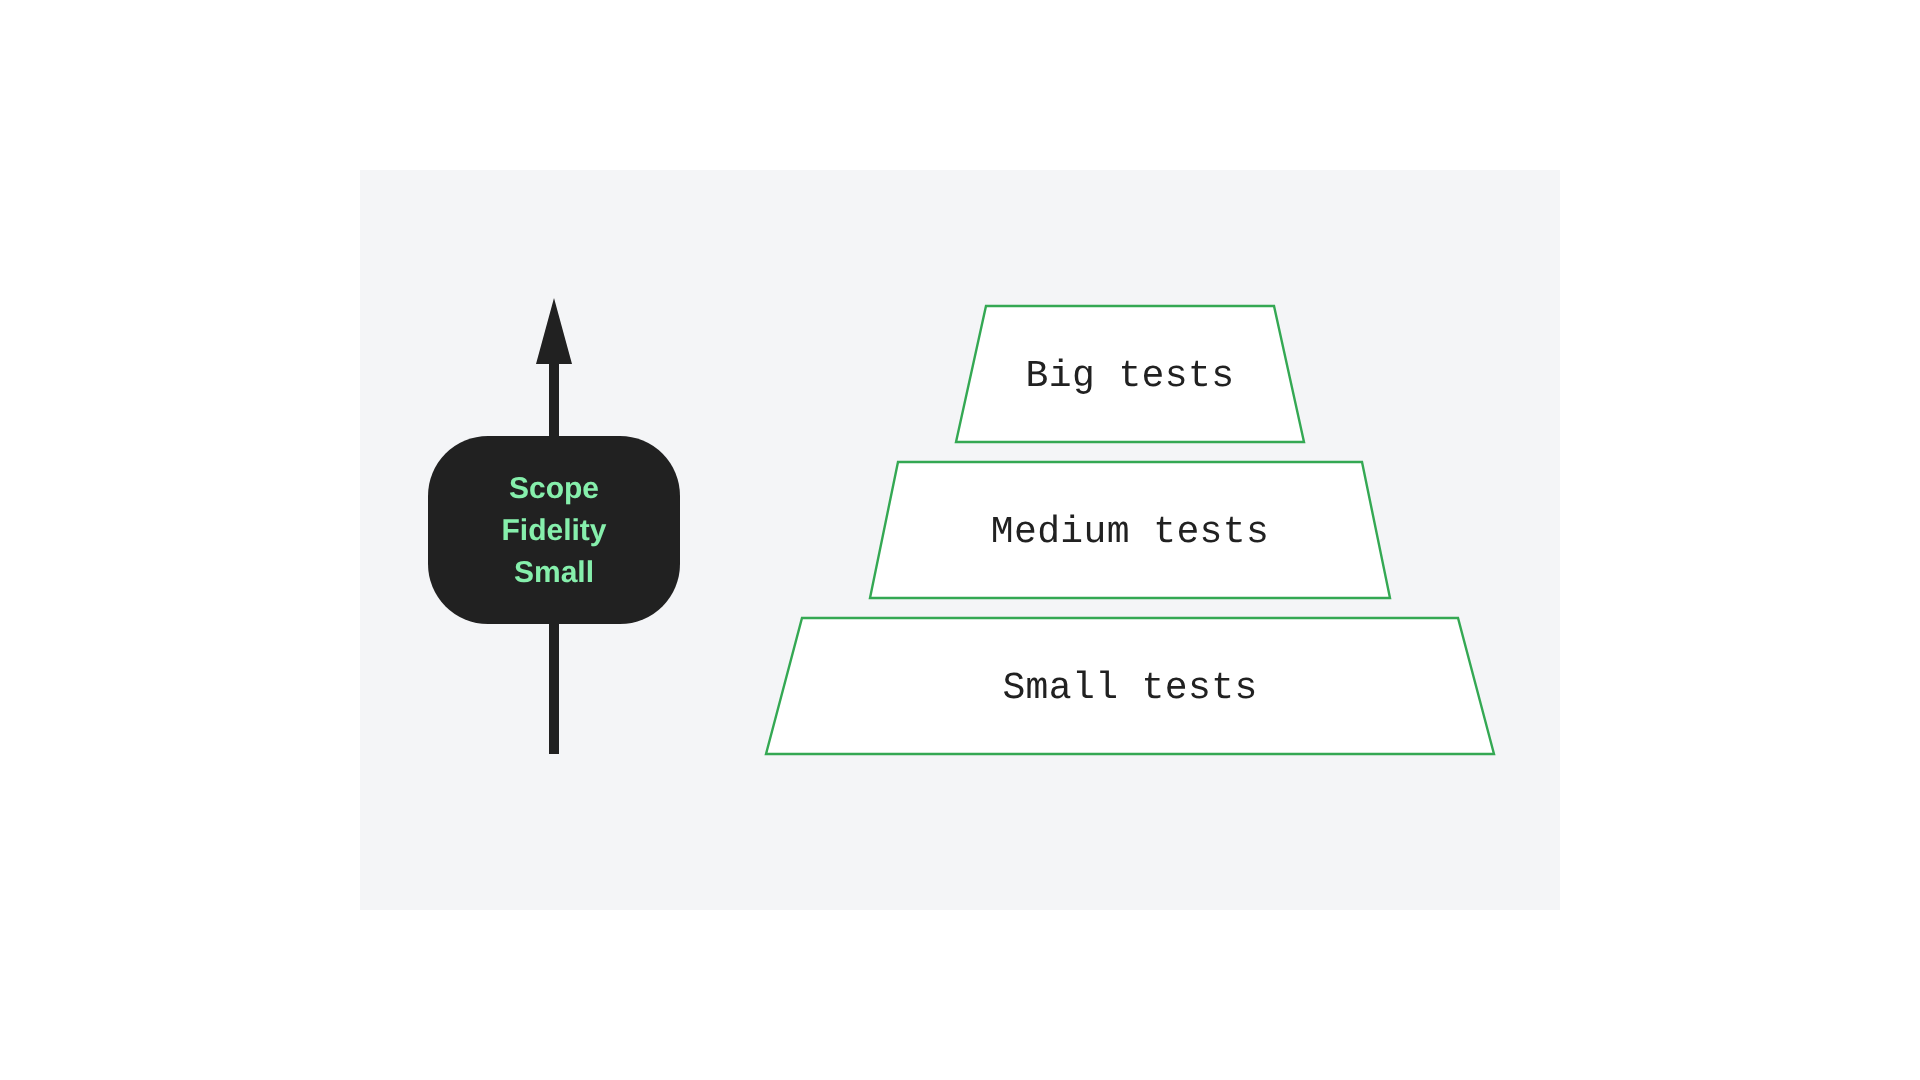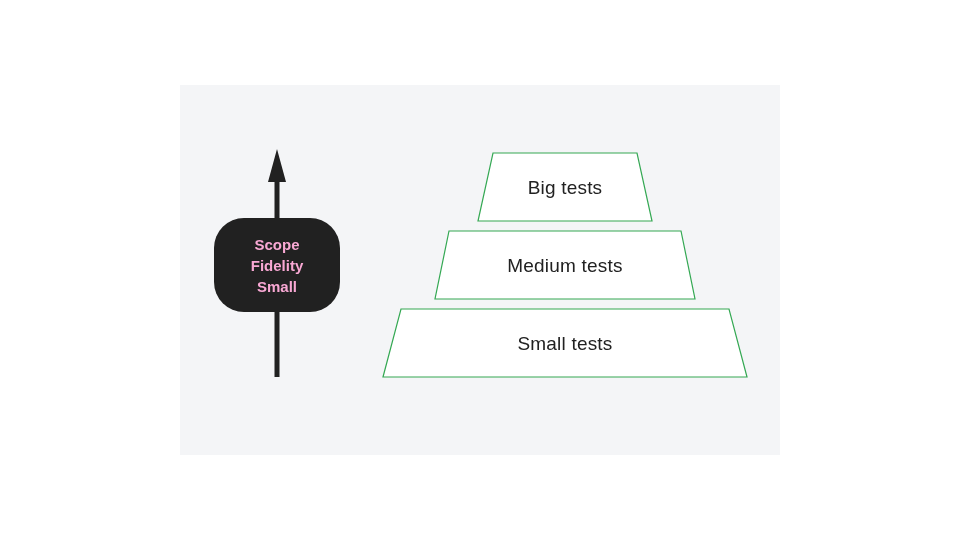--- a/index.html
+++ b/index.html
@@ -32,37 +32,38 @@
     display: block;
   }
   .axis-card {
     position: absolute;
     left: 34px;
     top: 133px;
     width: 126px;
     height: 94px;
     background: #212121;
     border-radius: 30px;
-    color: #f9a8d4;
+    color: #86efac;
     display: flex;
     flex-direction: column;
     align-items: center;
     justify-content: center;
     text-align: center;
     font-size: 15px;
     font-weight: bold;
     line-height: 21px;
   }
   .level-label {
     position: absolute;
     width: 240px;
     text-align: center;
     color: #212121;
     font-size: 19px;
     letter-spacing: 0.2px;
+    font-family: Liberation Mono, monospace;
   }
   .label-big    { left: 265px; top: 92px;  }
   .label-medium { left: 265px; top: 170px; }
   .label-small  { left: 265px; top: 248px; }
 </style>
 </head>
 <body>
 
 <div class="canvas">
   <div class="panel">

